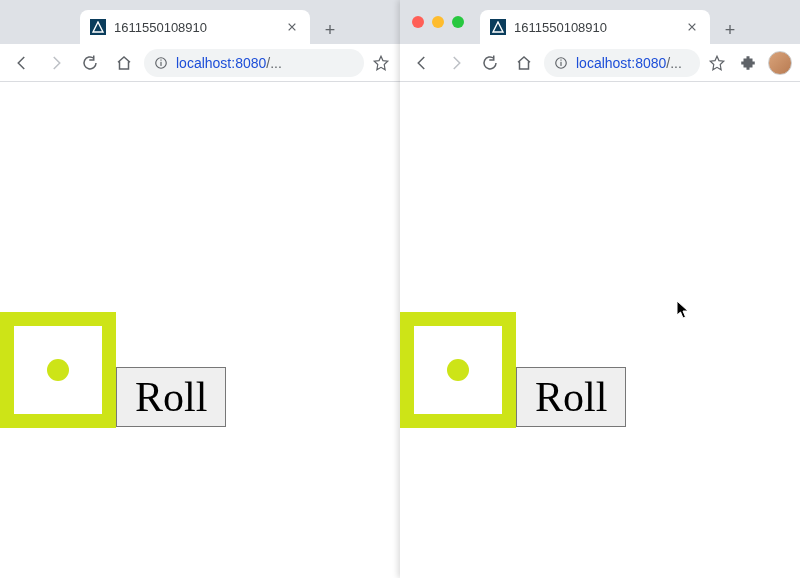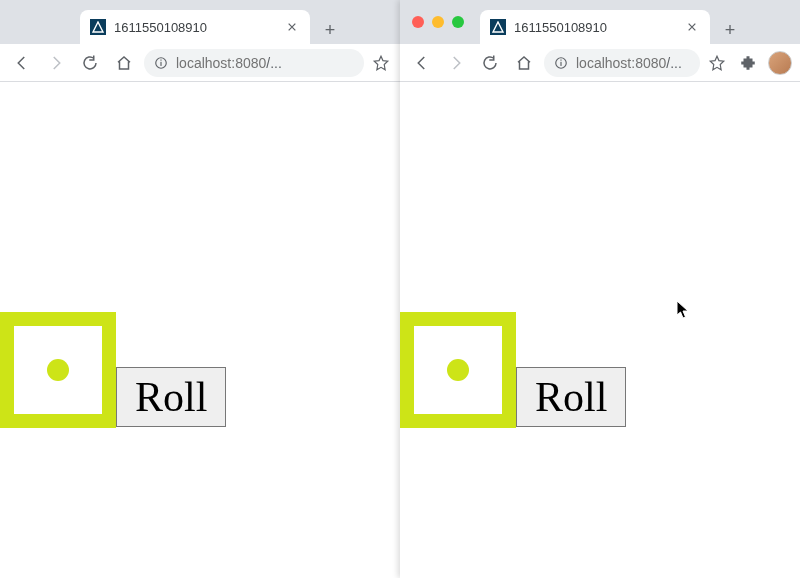--- a/index.html
+++ b/index.html
@@ -101,21 +101,21 @@
       border-radius: 14px;
       display: flex;
       align-items: center;
       padding: 0 10px;
       gap: 8px;
       font-size: 14px;
       color: #202124;
       overflow: hidden;
     }
     .omnibox .secure { color: #5f6368; display:flex; }
-    .omnibox .host { color: #737373; }
+    .omnibox .host { color: #1d4ed8; }
     .omnibox .path { color: #5f6368; }
     .star {
       color: #5f6368;
       display:flex; align-items:center; justify-content:center;
       width: 22px;
     }
     .avatar {
       width: 24px; height: 24px; border-radius: 50%;
       background: linear-gradient(135deg,#d9a37a,#b87b52);
       border: 1px solid #ccc;

